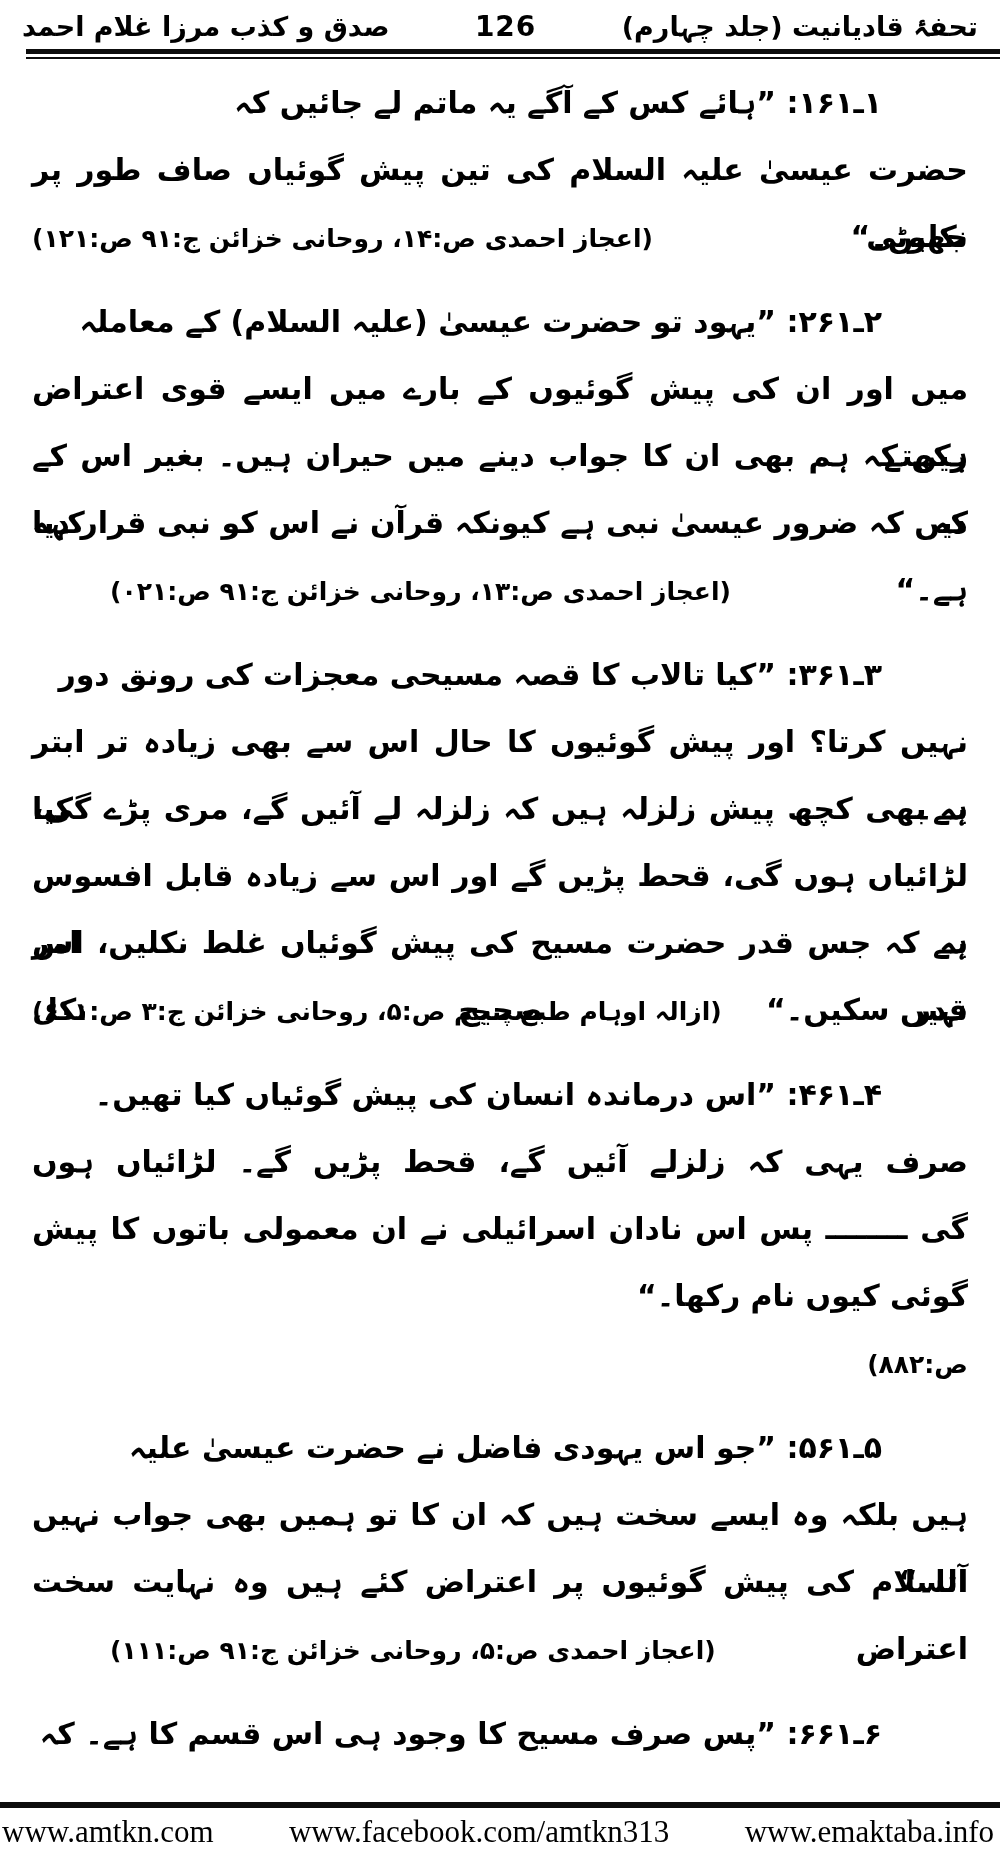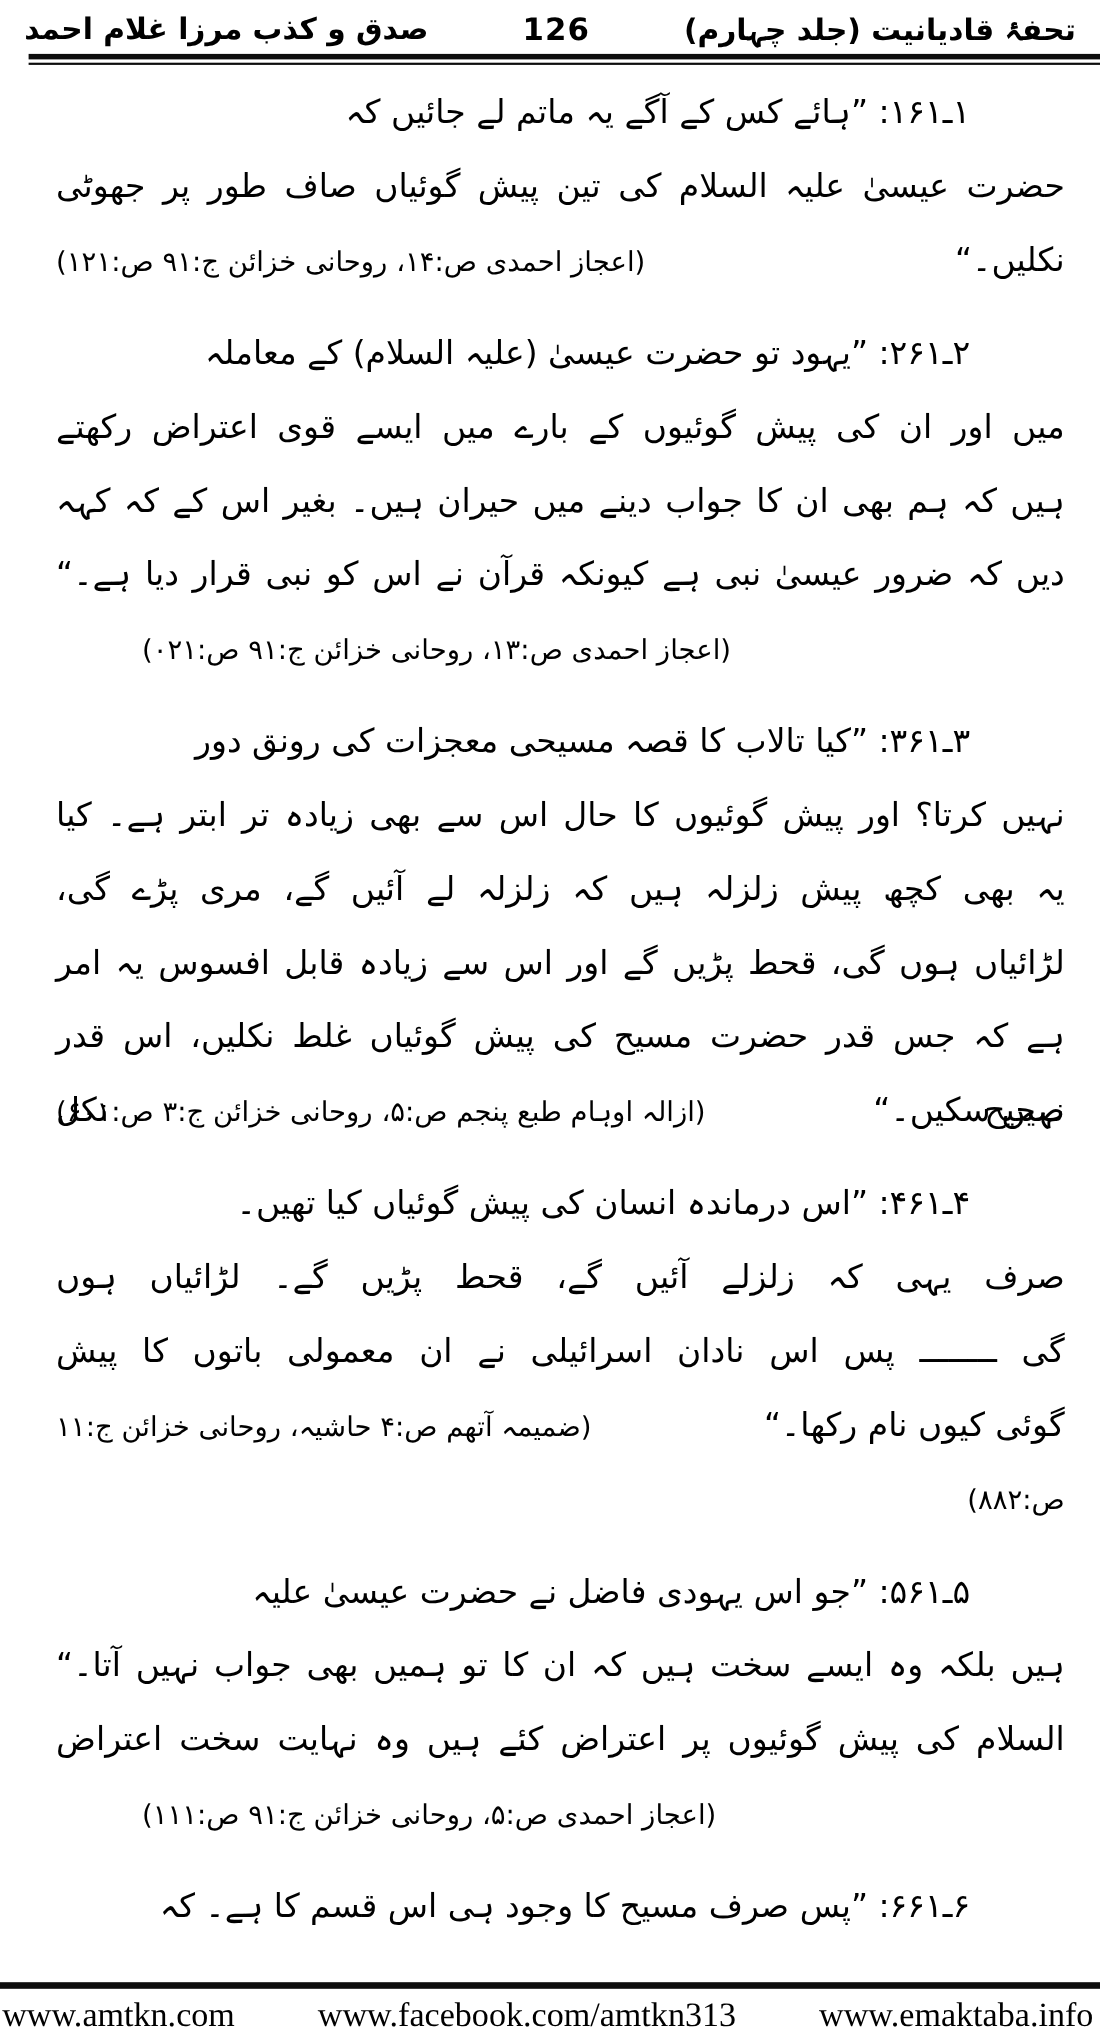--- a/index.html
+++ b/index.html
@@ -13,22 +13,22 @@
     display:flex;justify-content:space-between;align-items:center;
     padding:10px 22px 4px 22px;
   }
   .h-title{font-size:27px;font-weight:bold;direction:rtl;white-space:nowrap;}
   .h-num{font-size:28px;font-weight:bold;letter-spacing:1px;font-family:"DejaVu Sans",sans-serif;}
   .rules{margin:2px 0 0 26px;}
   .rule-thick{height:5px;background:#0d0d0d;}
   .rule-thin{height:2px;background:#0d0d0d;margin-top:3px;}
   
   .content{
-    flex:1;direction:rtl;padding:10px 32px 0 51px;
-    font-weight:normal;overflow:hidden;
+    flex:1;direction:rtl;padding:10px 32px 0 32px;
+    font-weight:bold;overflow:hidden;
   }
   .line{height:67px;line-height:67px;font-size:30px;white-space:nowrap;}
   .line.full{white-space:normal;text-align:justify;text-align-last:justify;}
   .line.open{text-align:right;padding-right:86px;}
   .line.split{display:flex;justify-content:space-between;align-items:baseline;}
   .line.left{text-align:left;padding-left:78px;}
   .line.right{text-align:right;}
   .p-start{margin-top:18px;}
   .cite{font-size:25px;}
   
@@ -74,21 +74,20 @@
       <div class="line full"><span class="txt">ہے کہ جس قدر حضرت مسیح کی پیش گوئیاں غلط نکلیں، اس قدر صحیح نکل</span></div>
       <div class="line split">
         <span class="txt">نہیں سکیں۔“</span>
         <span class="cite">(ازالہ اوہام طبع پنجم ص:۵، روحانی خزائن ج:۳ ص:۶۰۱)</span>
       </div>
       <div class="line open p-start"><span class="txt">۴ـ۴۶۱: ”اس درماندہ انسان کی پیش گوئیاں کیا تھیں۔</span></div>
       <div class="line full"><span class="txt">صرف یہی کہ زلزلے آئیں گے، قحط پڑیں گے۔ لڑائیاں ہوں</span></div>
       <div class="line full"><span class="txt">گی ــــــــ پس اس نادان اسرائیلی نے ان معمولی باتوں کا پیش</span></div>
       <div class="line split">
         <span class="txt">گوئی کیوں نام رکھا۔“</span>
-        <span class="cite">(ضمیمہ آتھم ص:۴ حاشیہ، روحانی خزائن ج:۱۱</span>
       </div>
       <div class="line right"><span class="cite">ص:۸۸۲)</span></div>
       <div class="line open p-start"><span class="txt">۵ـ۵۶۱: ”جو اس یہودی فاضل نے حضرت عیسیٰ علیہ</span></div>
       <div class="line full"><span class="txt">ہیں بلکہ وہ ایسے سخت ہیں کہ ان کا تو ہمیں بھی جواب نہیں آتا۔“</span></div>
       <div class="line full"><span class="txt">السلام کی پیش گوئیوں پر اعتراض کئے ہیں وہ نہایت سخت اعتراض</span></div>
       <div class="line left"><span class="cite">(اعجاز احمدی ص:۵، روحانی خزائن ج:۹۱ ص:۱۱۱)</span></div>
       <div class="line open p-start"><span class="txt">۶ـ۶۶۱: ”پس صرف مسیح کا وجود ہی اس قسم کا ہے۔ کہ</span></div>
     </div>
 
   <div class="footer-rule"></div>

